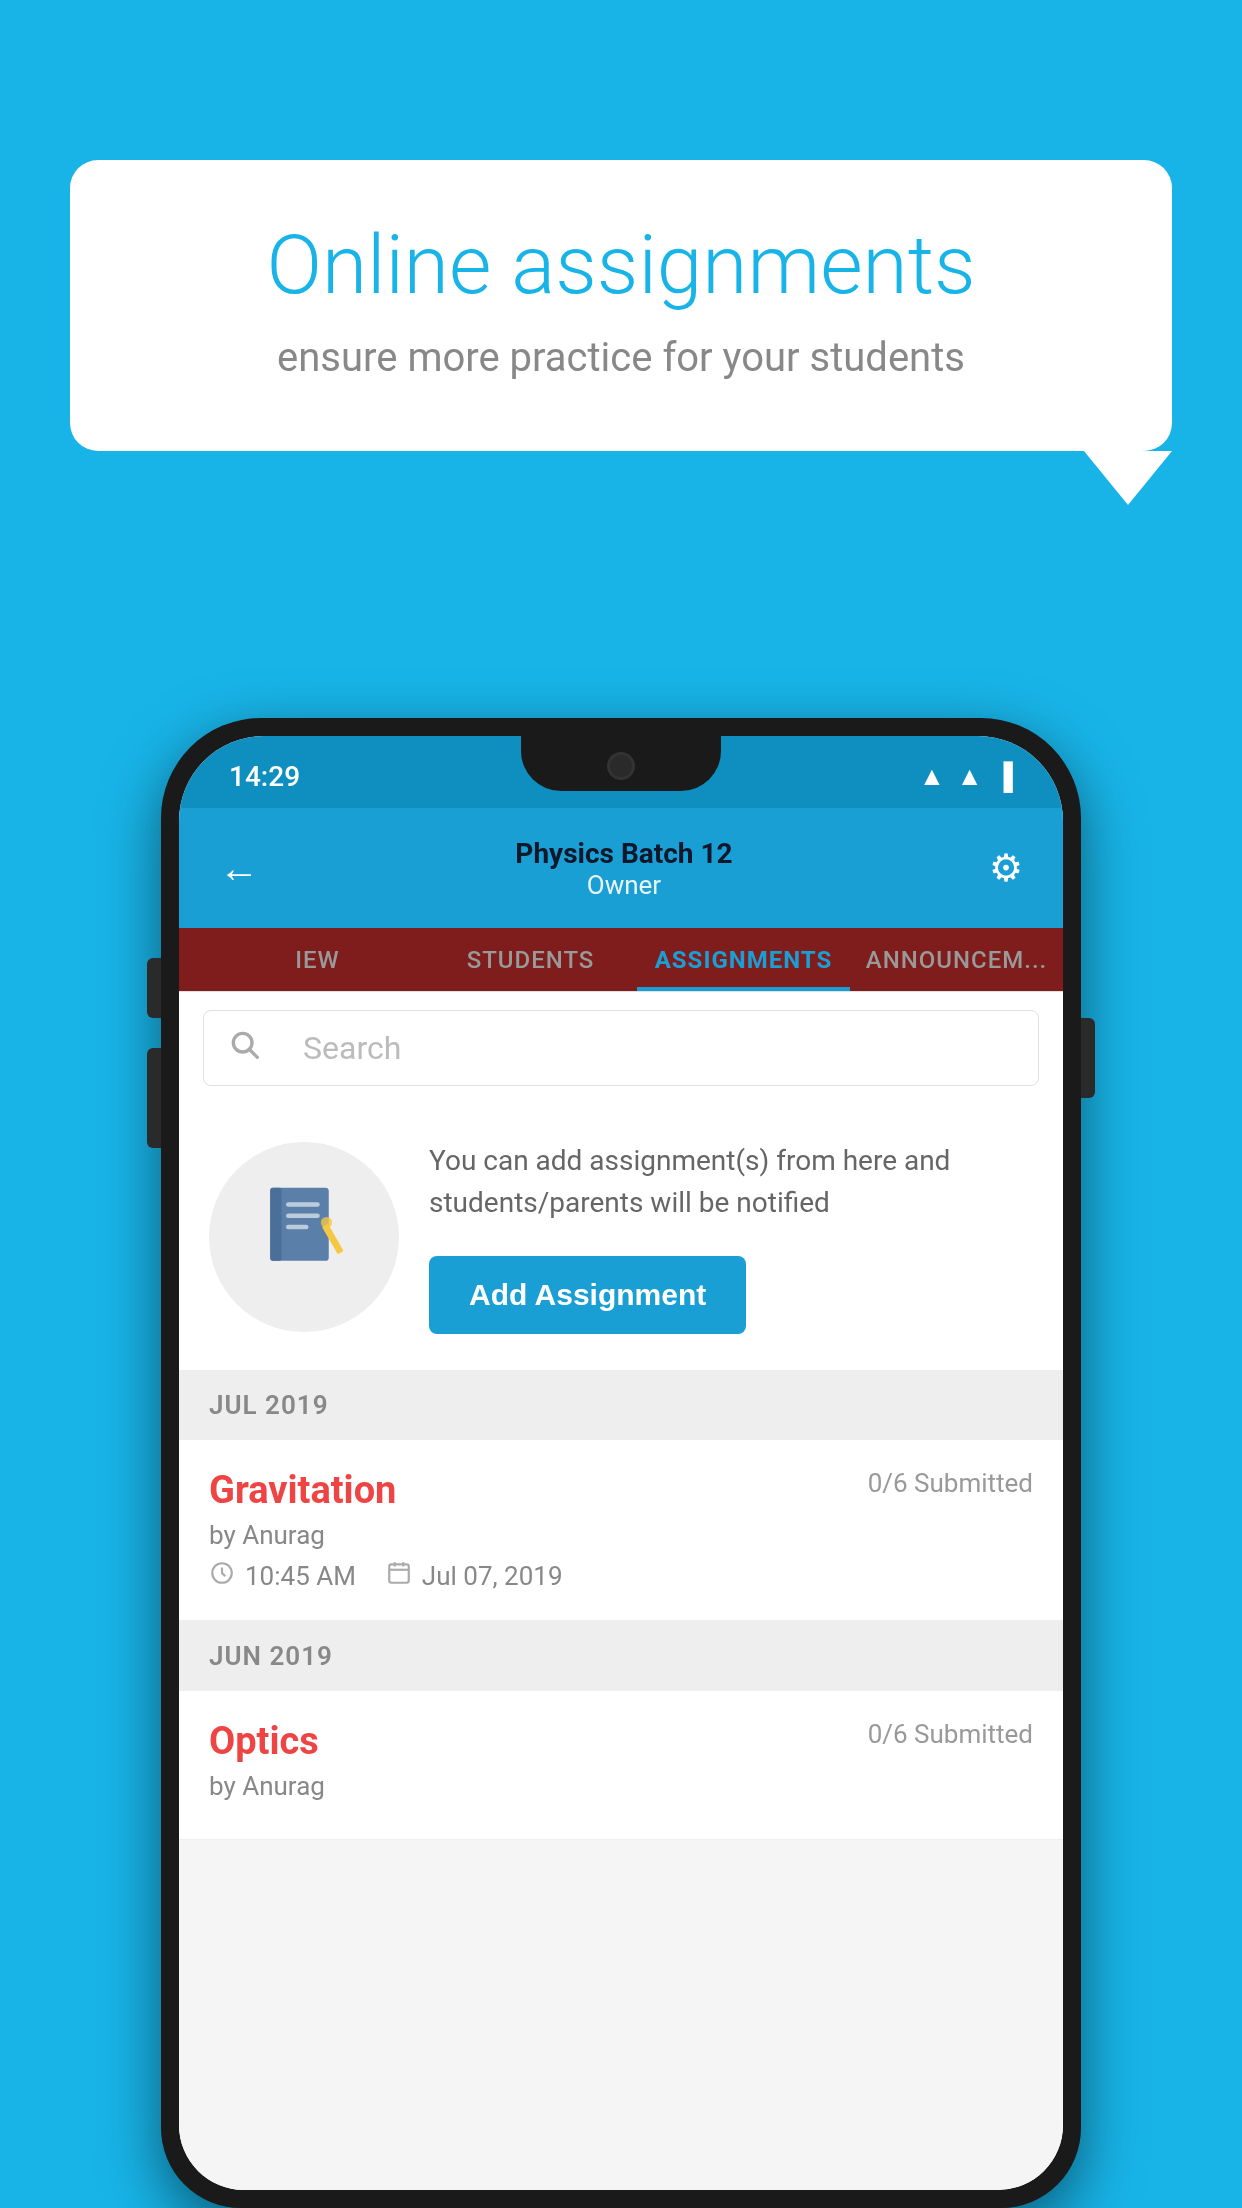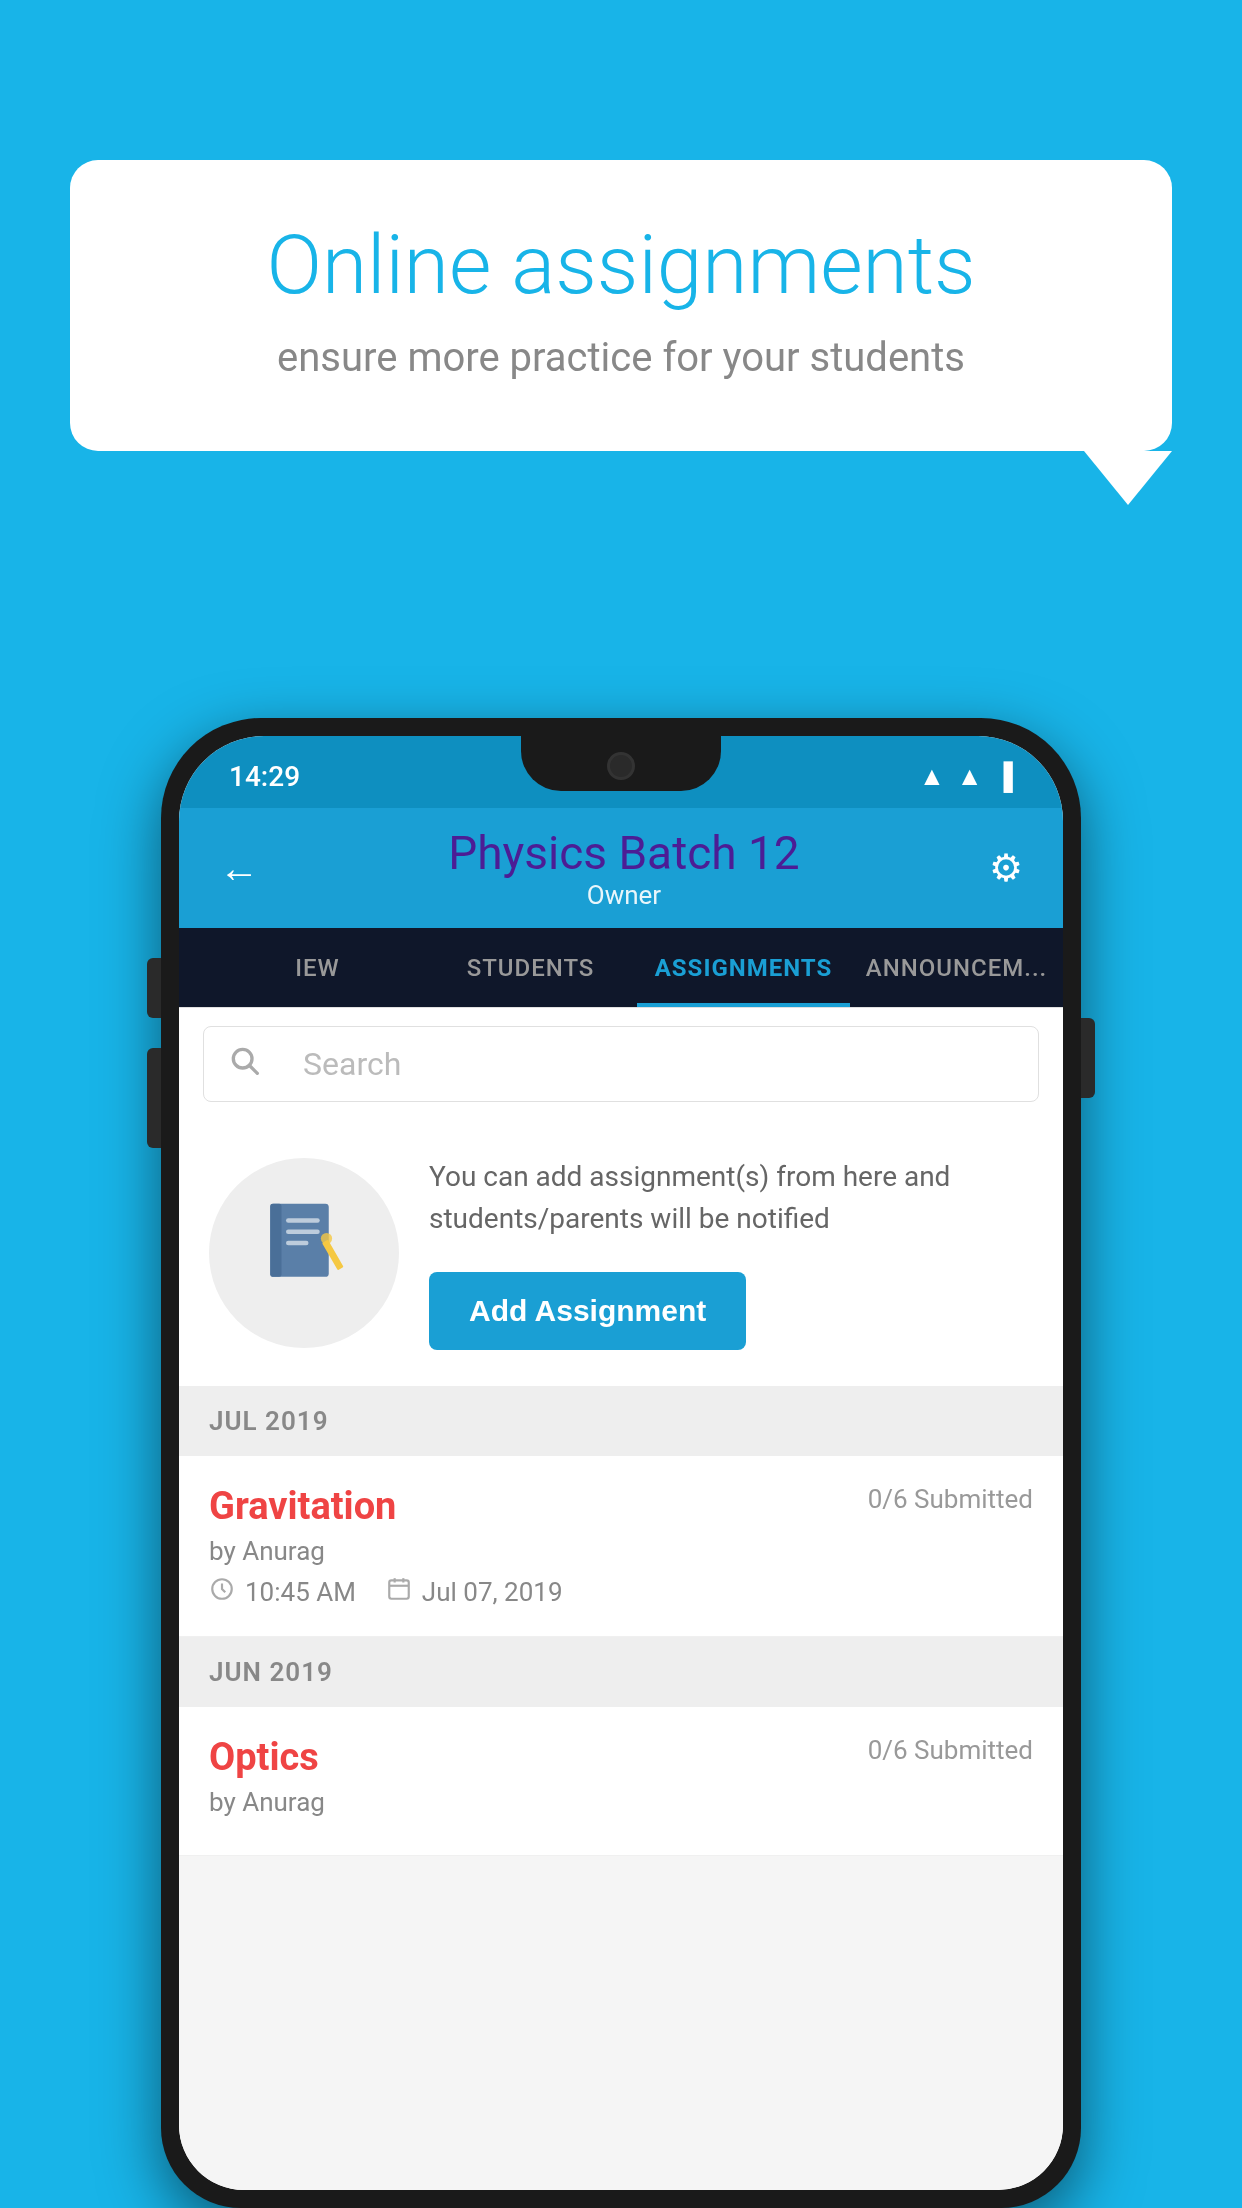--- a/index.html
+++ b/index.html
@@ -152,41 +152,41 @@
       font-size: 40px;
       font-weight: 300;
       cursor: pointer;
     }
 
     .header-center {
       text-align: center;
     }
 
     .header-title {
-      color: #4c1d95;
-      font-size: 46px;
-      font-weight: 400;
+      color: #0f172a;
+      font-size: 28px;
+      font-weight: 700;
     }
 
     .header-subtitle {
       color: rgba(255,255,255,0.9);
       font-size: 26px;
     }
 
     .header-settings {
       color: white;
       font-size: 38px;
     }
 
     
     .tabs-container {
-      background: #0f172a;
+      background: #7f1d1d;
       display: flex;
       border-bottom: 1px solid #e0e0e0;
-      height: 80px;
+      height: 64px;
       padding-left: 32px;
     }
 
     .tab-item {
       flex: 1;
       display: flex;
       align-items: center;
       justify-content: center;
       font-size: 24px;
       color: #999;

